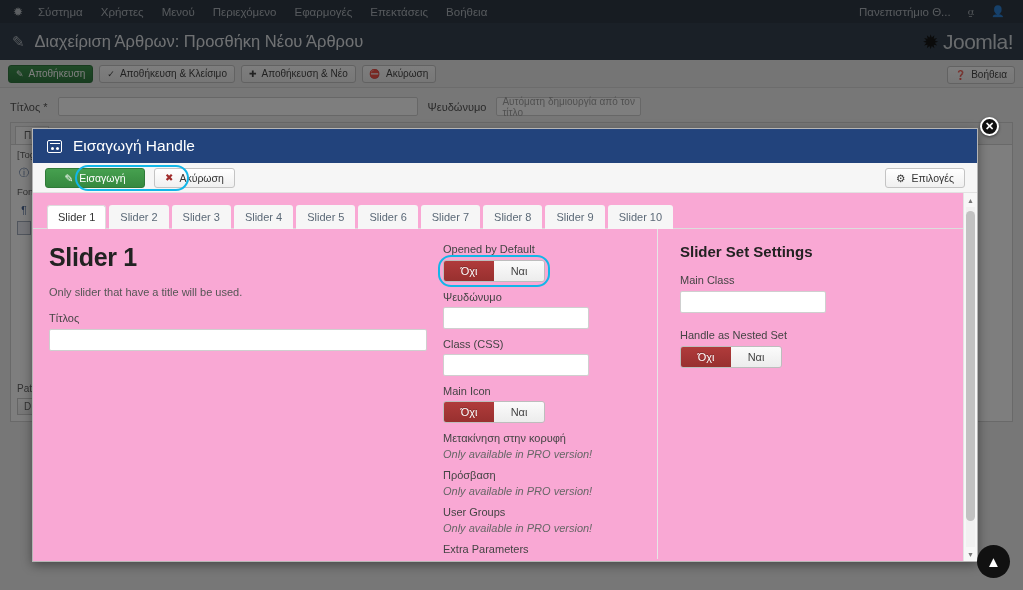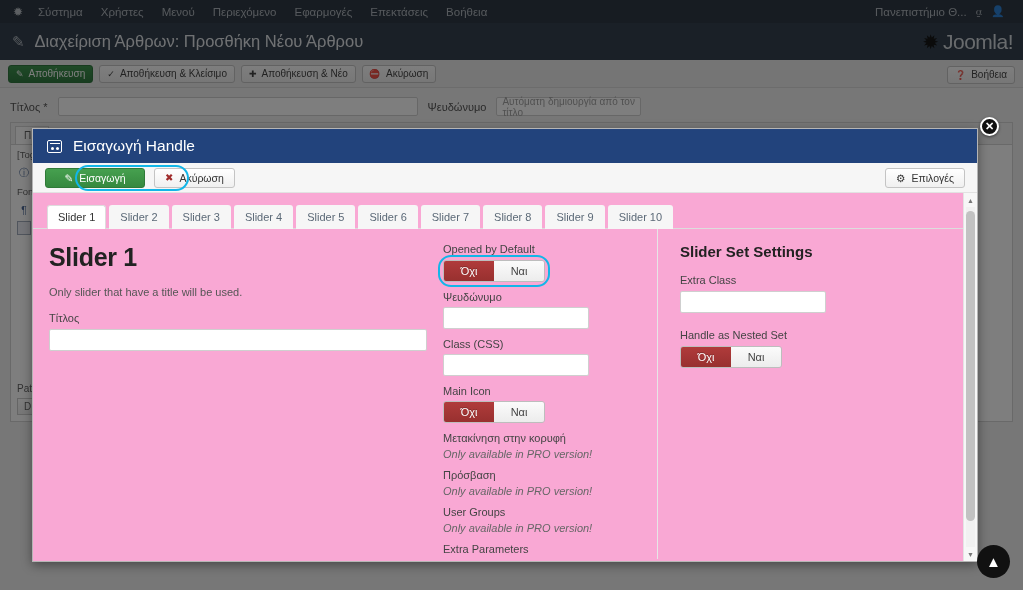--- a/index.html
+++ b/index.html
@@ -19,21 +19,21 @@
     height: 23px; background: #1c2733;
     display: flex; align-items: center; padding: 0 10px;
     color: #9aa3ad; font-size: 11px;
   }
   .top-nav .jicon {
     width: 16px; height: 14px; margin-right: 12px;
     display: flex; align-items: center; justify-content: center;
     color: #b6bcc3; font-size: 12px;
   }
   .top-nav-item { margin-right: 18px; color: #a7aeb6; font-size: 11.5px; cursor: pointer; }
-  .top-nav-right { margin-left: auto; display: flex; align-items: center; gap: 9px; padding-right: 8px; }
+  .top-nav-right { margin-left: auto; display: flex; align-items: center; gap: 17px; padding-right: 8px; }
   .top-nav-right .site-name { color: #a7aeb6; font-size: 11.5px; }
   .top-nav-right .ext-ic, .top-nav-right .usr-ic { color: #a7aeb6; font-size: 11px; }
 
   .subhead {
     height: 37px; background: #22303f;
     display: flex; align-items: center; padding: 0 12px; position: relative;
   }
   .subhead .pencil { color: #aab2ba; font-size: 15px; margin-right: 10px; }
   .subhead .page-title { color: #dfe3e7; font-size: 16.5px; font-weight: 400; }
   .subhead .joomla-logo {
@@ -364,21 +364,21 @@
             <div class="pro">Only available in PRO version!</div>
 
             <div class="mid-lbl">User Groups</div>
             <div class="pro">Only available in PRO version!</div>
 
             <div class="mid-lbl">Extra Parameters</div>
           </div>
 
           <div class="pane-right">
             <div class="h3">Slider Set Settings</div>
-            <div class="flbl">Extra Class</div>
+            <div class="flbl">Main Class</div>
             <div class="tinp right-inp"></div>
             <div class="spacer-16"></div>
             <div class="flbl">Handle as Nested Set</div>
             <div class="toggle">
               <div class="opt on">Όχι</div>
               <div class="opt">Ναι</div>
             </div>
           </div>
 
         </div>

